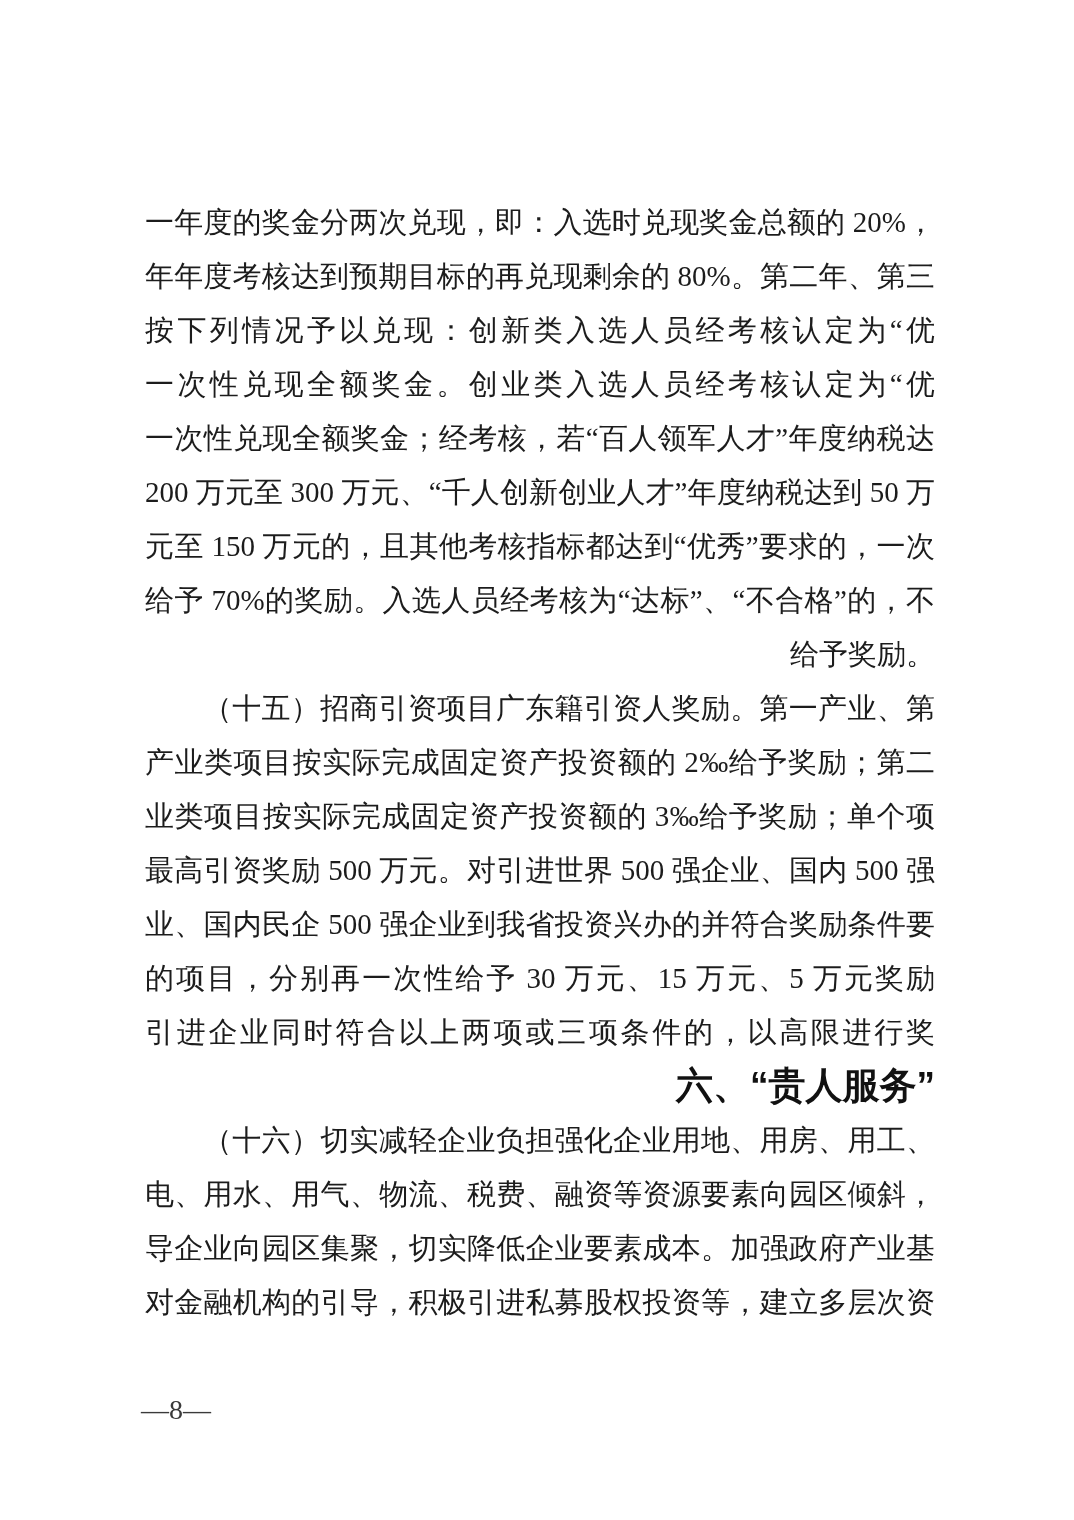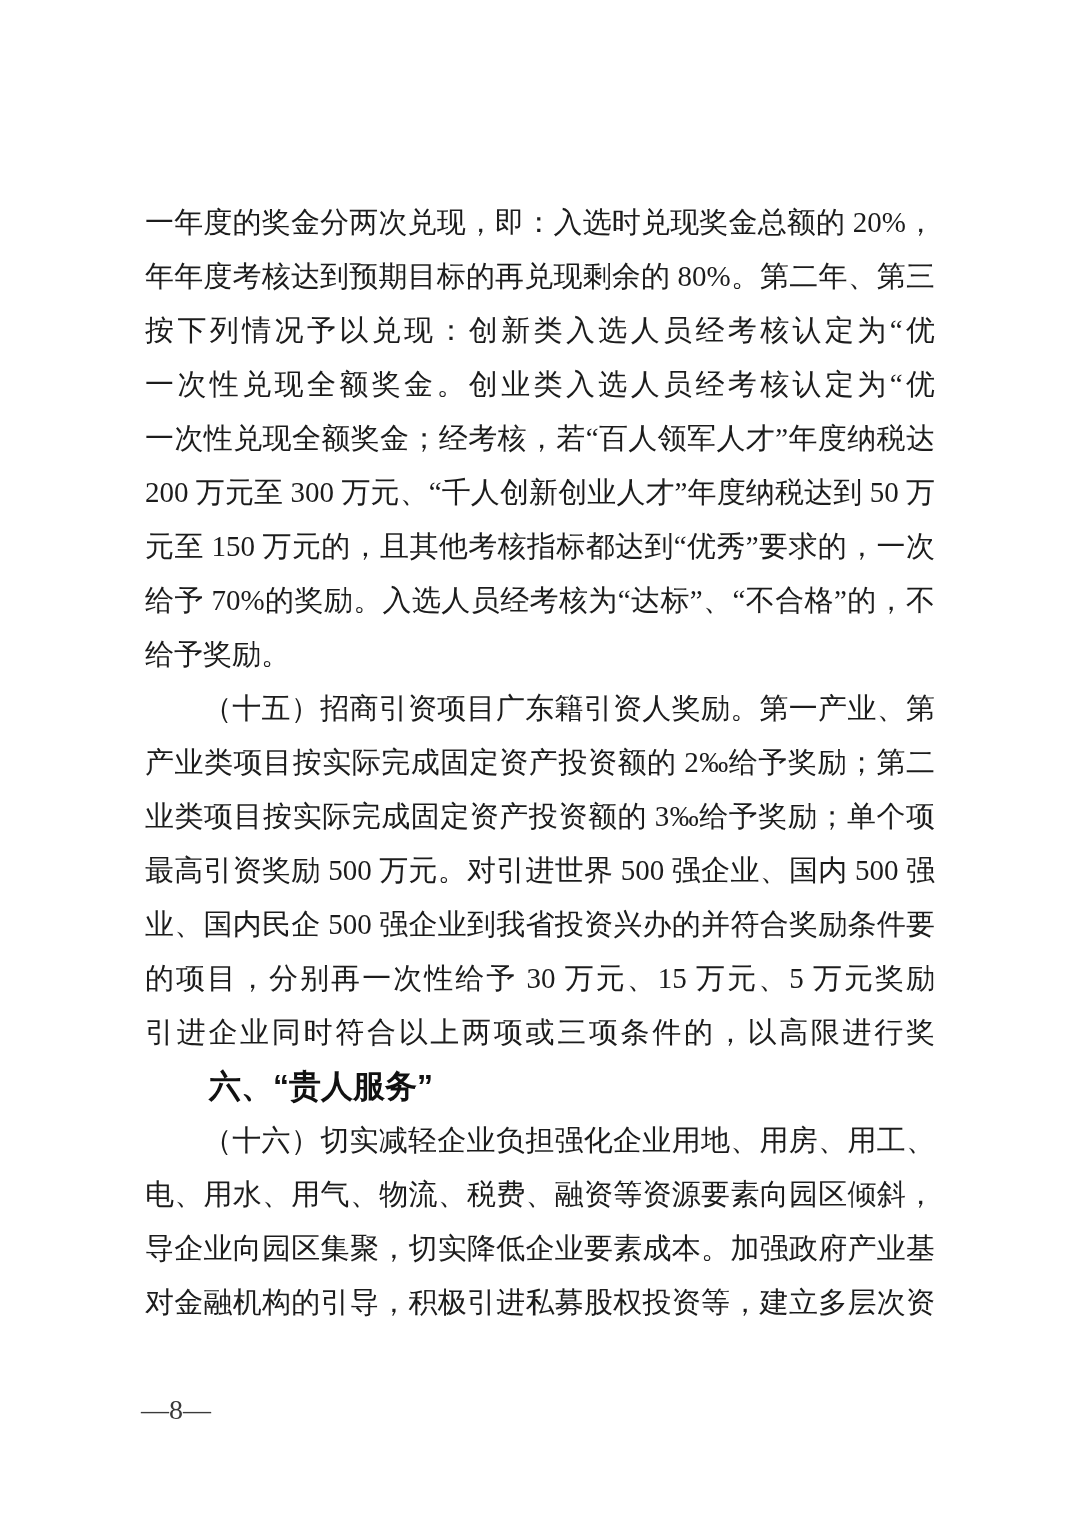--- a/index.html
+++ b/index.html
@@ -28,30 +28,30 @@
     font-size: 29px;
     line-height: 54px;
     height: 54px;
     overflow: hidden;
     white-space: normal;
     text-align: justify;
     text-align-last: justify;
     text-justify: inter-character;
   }
   .line.no-stretch {
-    text-align: left;
+    text-align: right;
     text-align-last: auto;
   }
   .line.indent {
     text-indent: 2em;
   }
   .line.heading {
     font-family: "Liberation Sans", "DejaVu Sans", sans-serif;
     font-weight: 700;
-    font-size: 32px;
+    font-size: 37px;
     color: #111111;
   }
   .page-footer {
     position: absolute;
     left: 141px;
     top: 1394px;
     font-size: 28px;
     line-height: 32px;
     color: #3a3a3a;
     letter-spacing: 0;

